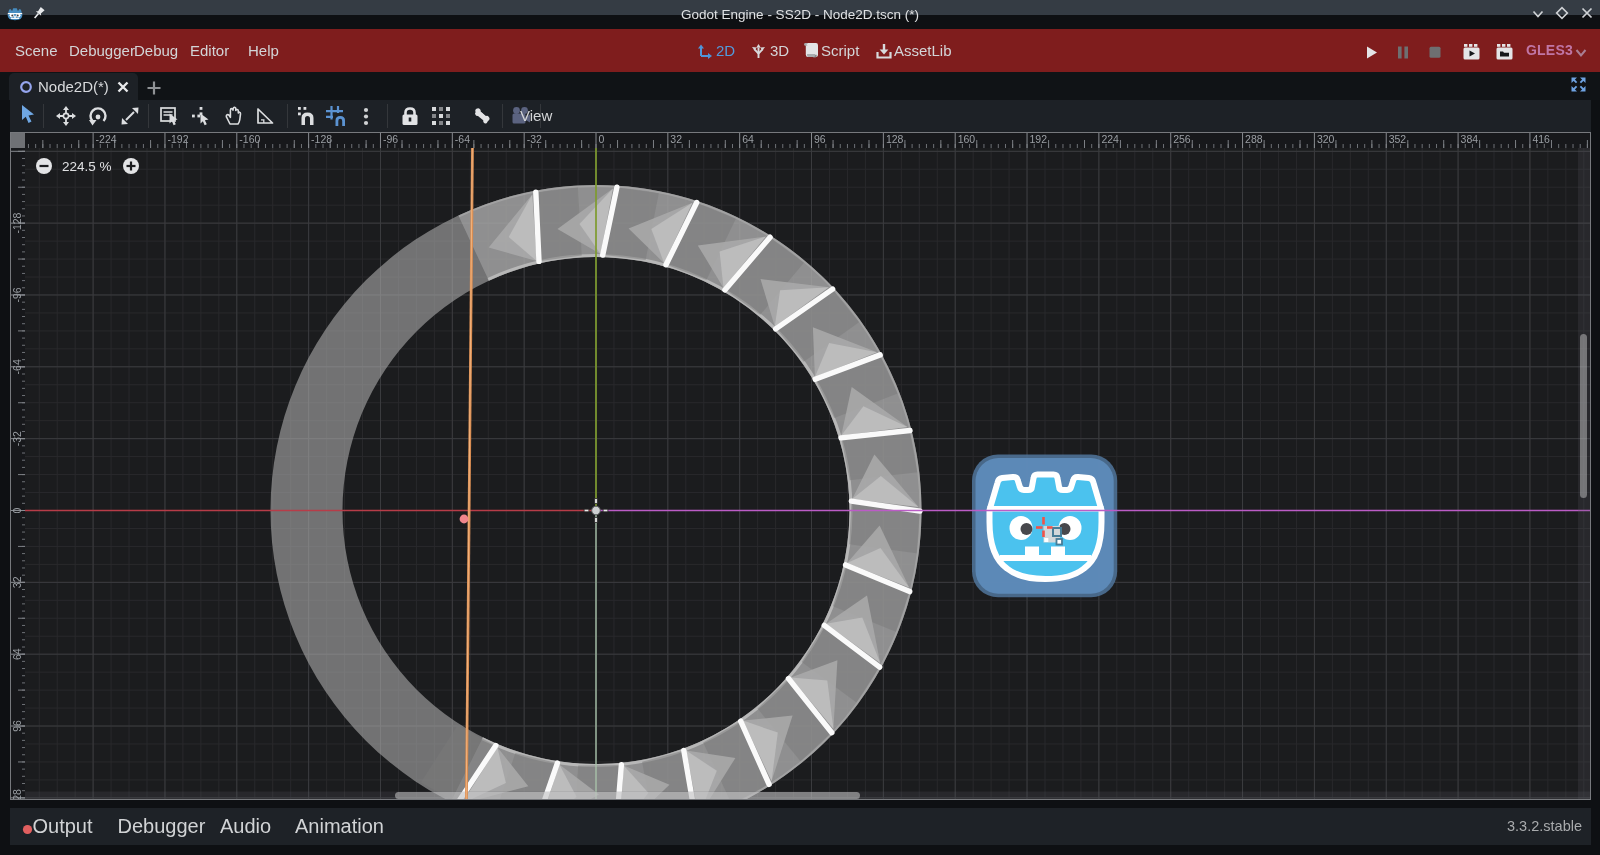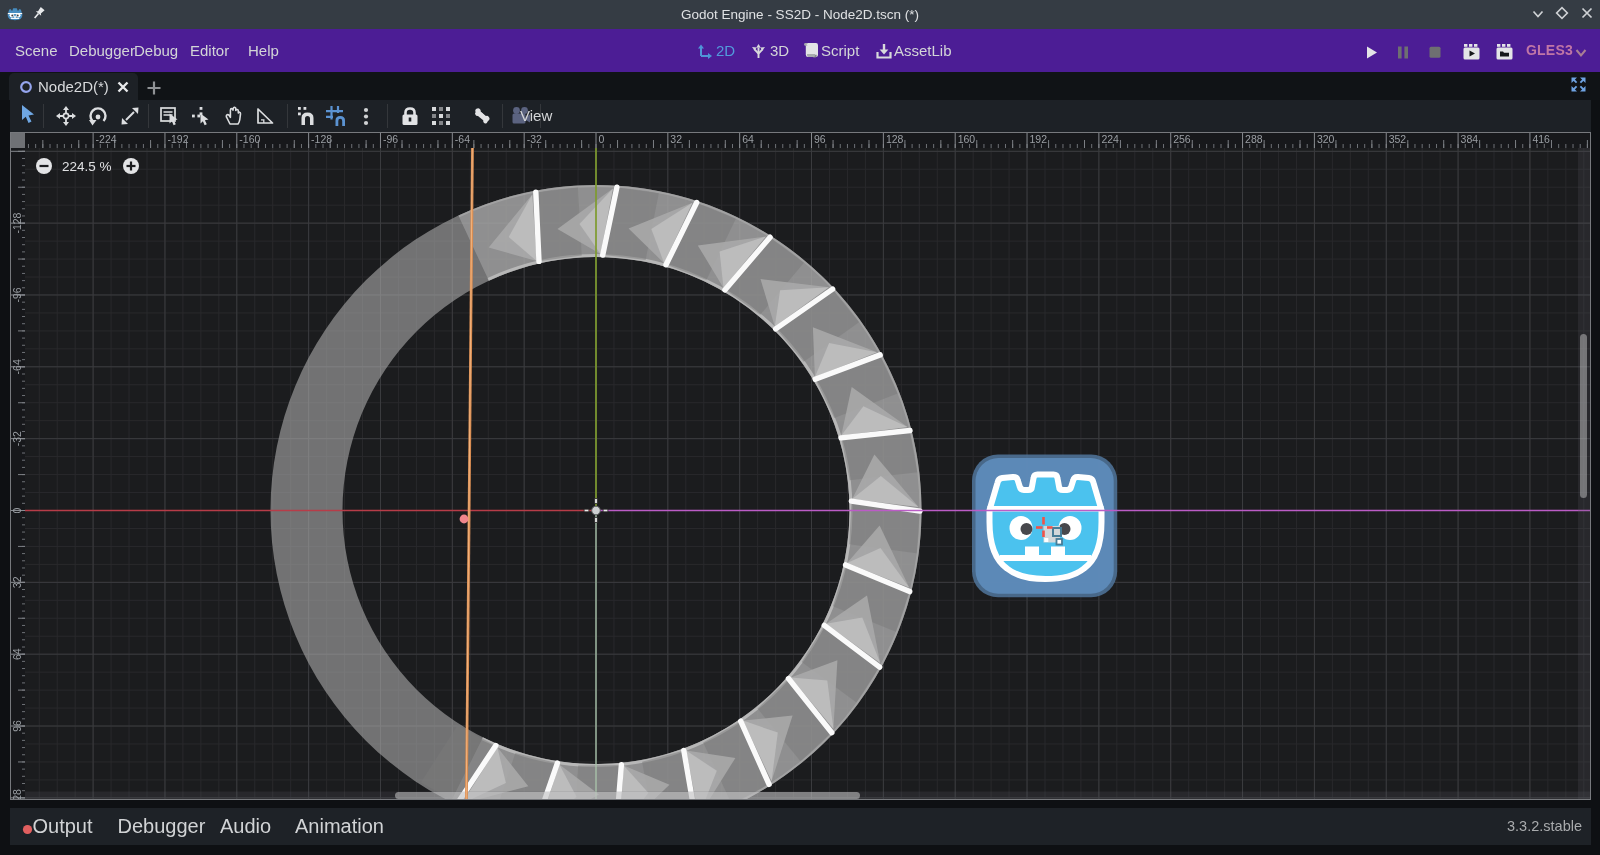--- a/index.html
+++ b/index.html
@@ -1,18 +1,18 @@
 <!DOCTYPE html>
 <html><head><meta charset="utf-8"><style>
 * { margin:0; padding:0; box-sizing:border-box; }
 html,body { width:1600px; height:855px; background:#0e1013; font-family:"Liberation Sans",sans-serif; overflow:hidden; position:relative; }
 .abs { position:absolute; }
-#titlebar { left:0; top:0; width:1600px; height:29px; background:#353c44; }
+#titlebar { left:0; top:0; width:1600px; height:15px; background:#353c44; }
 #titlebar .title { width:100%; text-align:center; line-height:29px; font-size:13.5px; color:#dfe1e3; }
-#menubar { left:0; top:29px; width:1600px; height:43px; background:#4c1d95; color:#d3d5d7; }
+#menubar { left:0; top:29px; width:1600px; height:43px; background:#7f1d1d; color:#d3d5d7; }
 .menuitem { position:absolute; top:0; line-height:43px; font-size:15px; }
 #tabbar { left:0; top:72px; width:1600px; height:28px; background:#101316; }
 #tab { position:absolute; left:9px; top:1px; width:129px; height:27px; background:#1d2126; border-radius:5px 5px 0 0; }
 #toolbar { left:10px; top:100px; width:1581px; height:32px; background:#1d2126; }
 .sep { position:absolute; top:4px; width:1px; height:24px; background:#34373b; }
 #bottombar { left:10px; top:808px; width:1581px; height:37px; background:#1e2227; color:#d1d3d5; }
 .btext { position:absolute; top:0; line-height:37px; font-size:20px; }
 svg { display:block; }
 text { font-family:"Liberation Sans",sans-serif; }
 </style></head>

